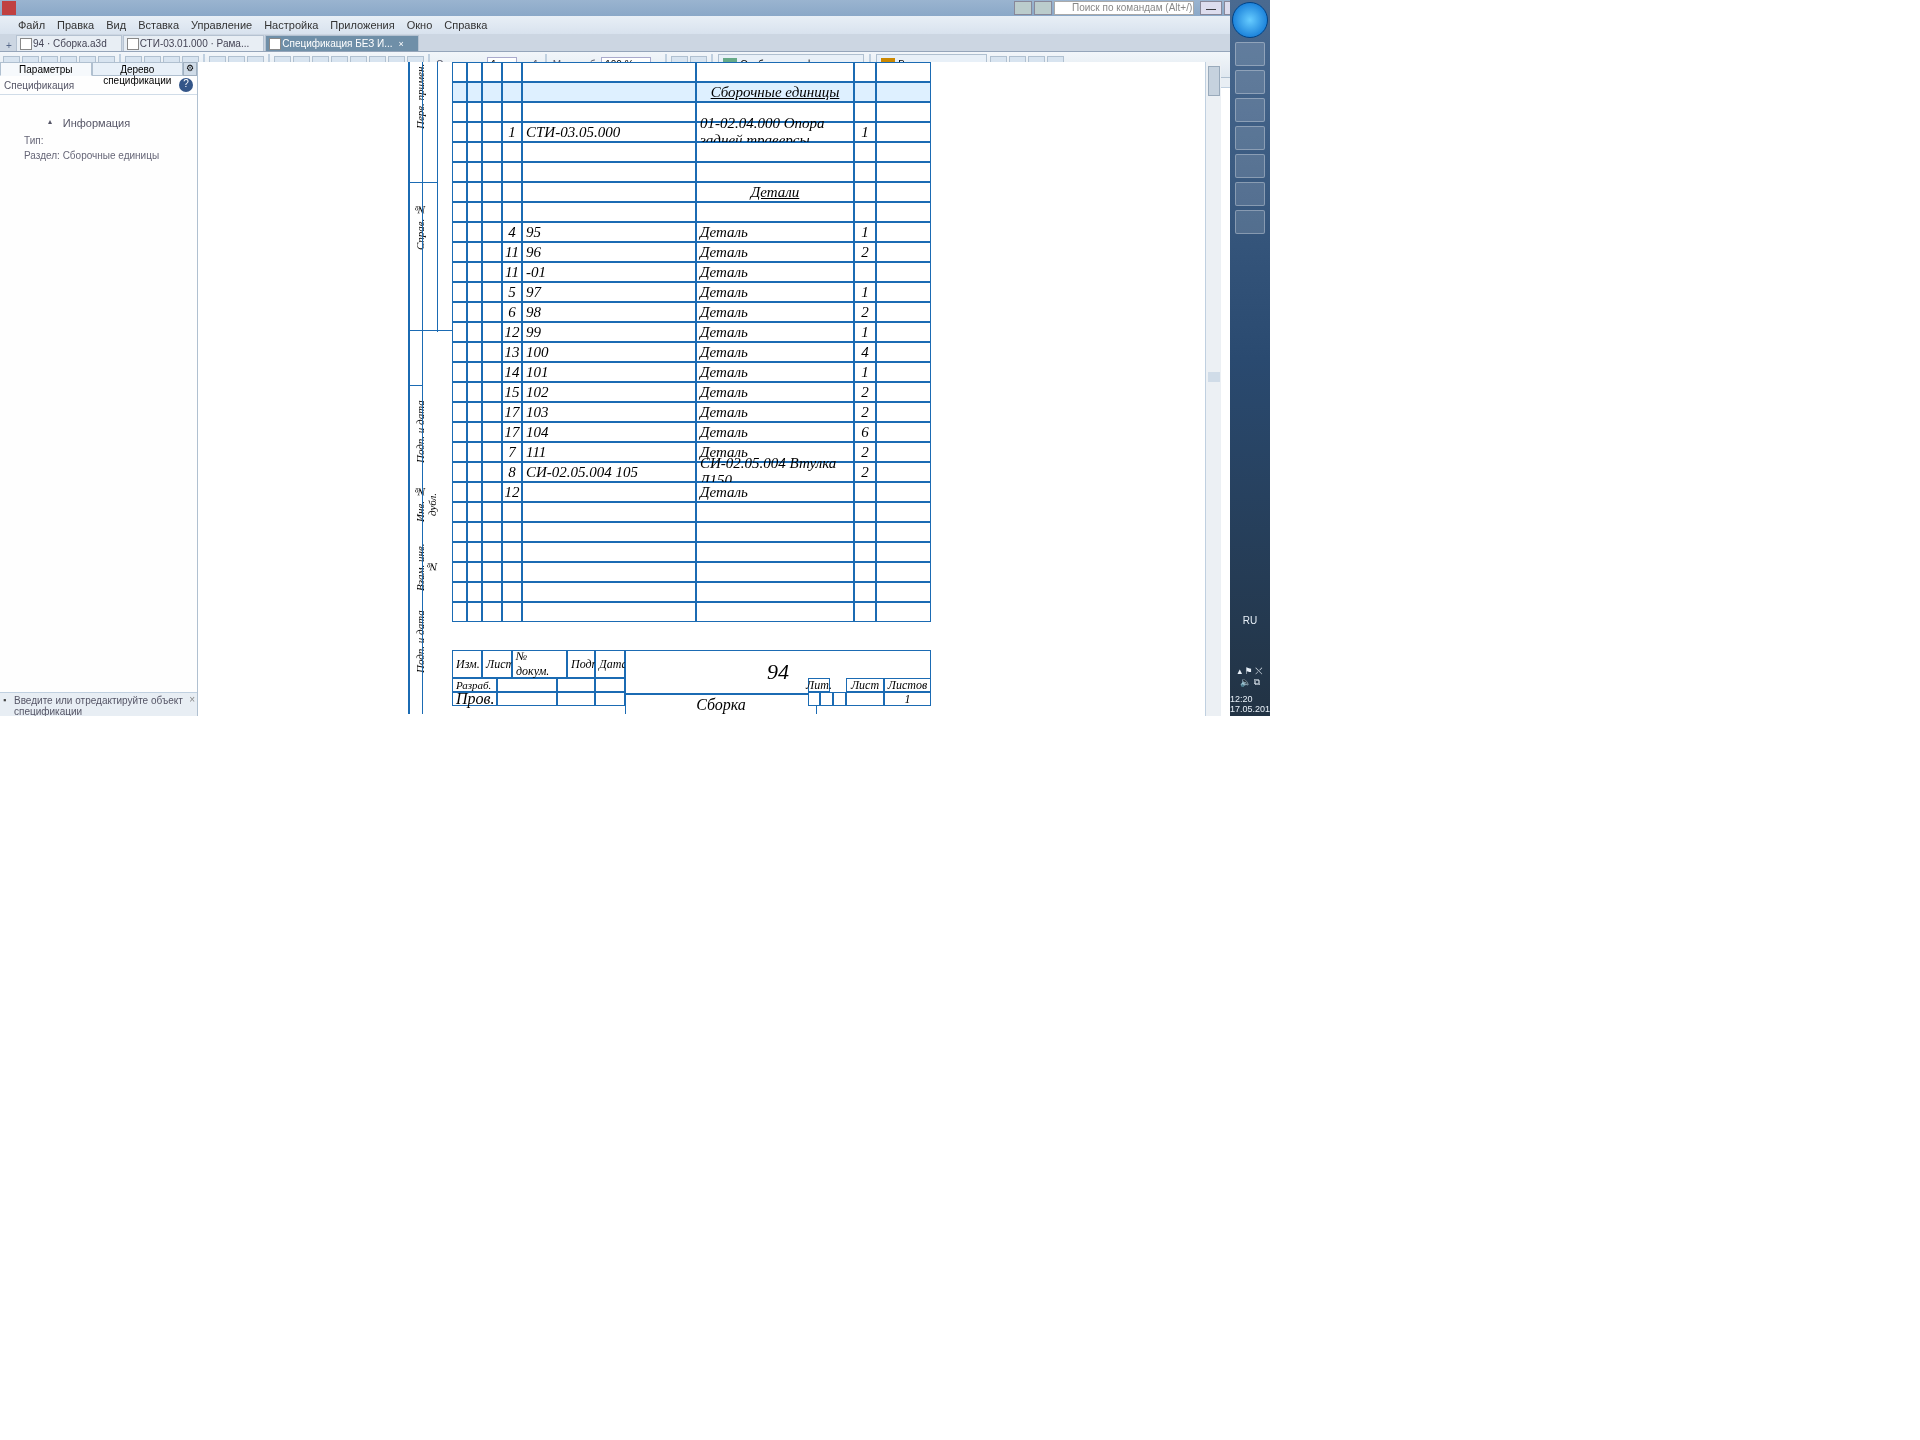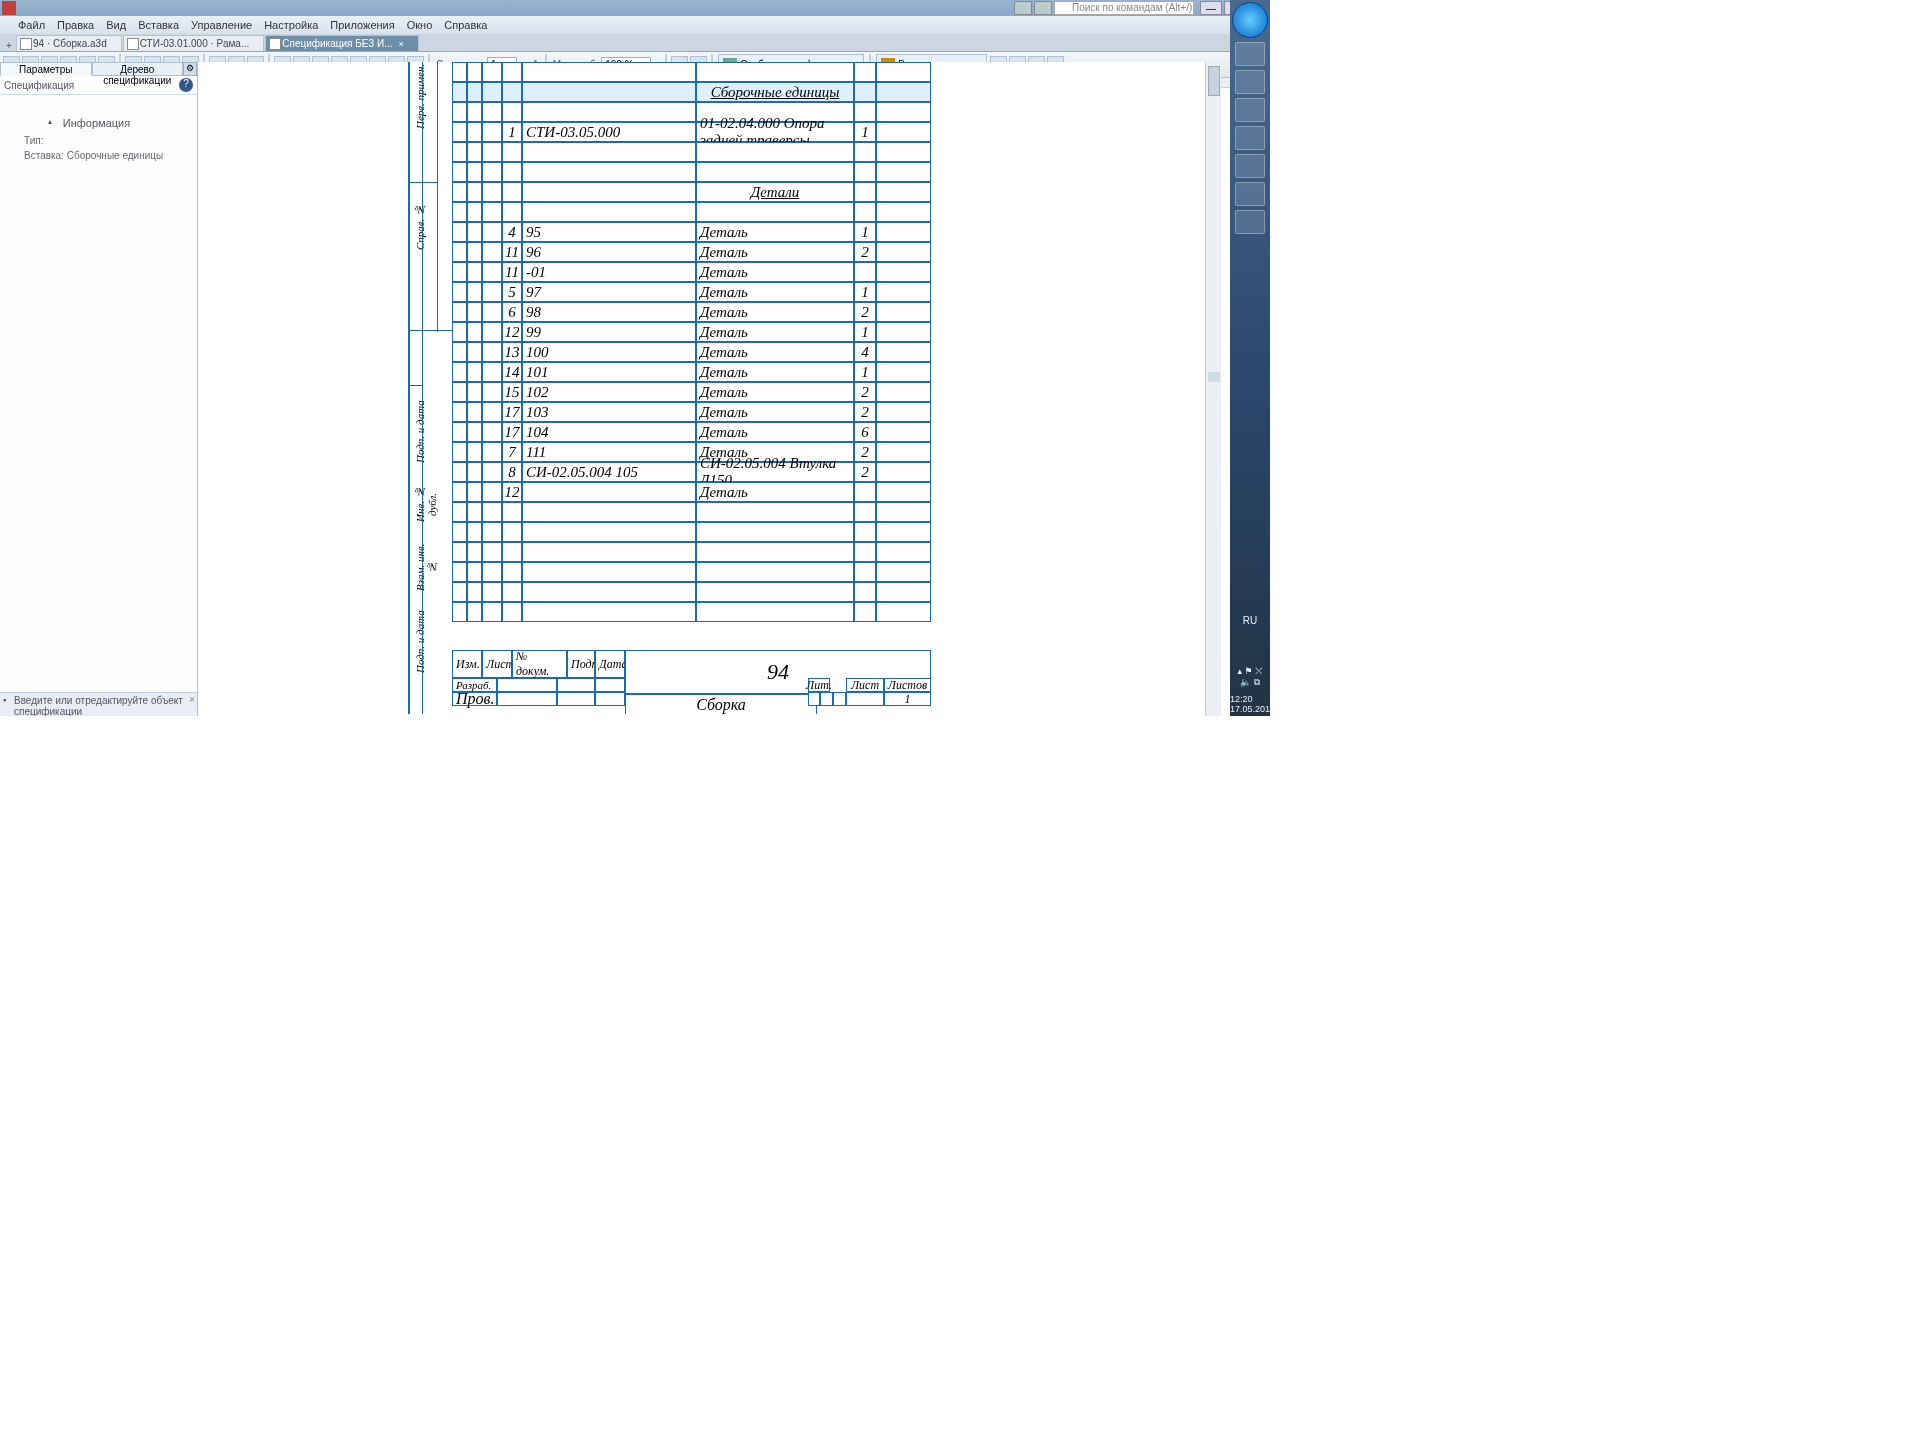--- a/index.html
+++ b/index.html
@@ -191,21 +191,21 @@
     <div class="lptab">Дерево спецификации</div>
     <div class="lp-gear">⚙</div>
   </div>
   <div class="lp-head">
       <span>Спецификация</span>
       <span class="lp-help">?</span>
     </div>
   <div style="height:14px"></div>
   <div class="lp-section infosec">Информация</div>
   <div class="lp-row"><span>Тип:</span> <span></span></div>
-  <div class="lp-row"><span>Вставка:</span> <span>Сборочные единицы</span></div>
+  <div class="lp-row"><span>Раздел:</span> <span>Сборочные единицы</span></div>
   <div class="lp-status"><span>Введите или отредактируйте объект спецификации</span><span class="sx">×</span></div>
 </div>
 
 <div class="canvas">
   <div class="scrollv">
       <div class="thumb"></div>
       <div class="thumbmid"></div>
     </div>
   <div class="spec">
 

